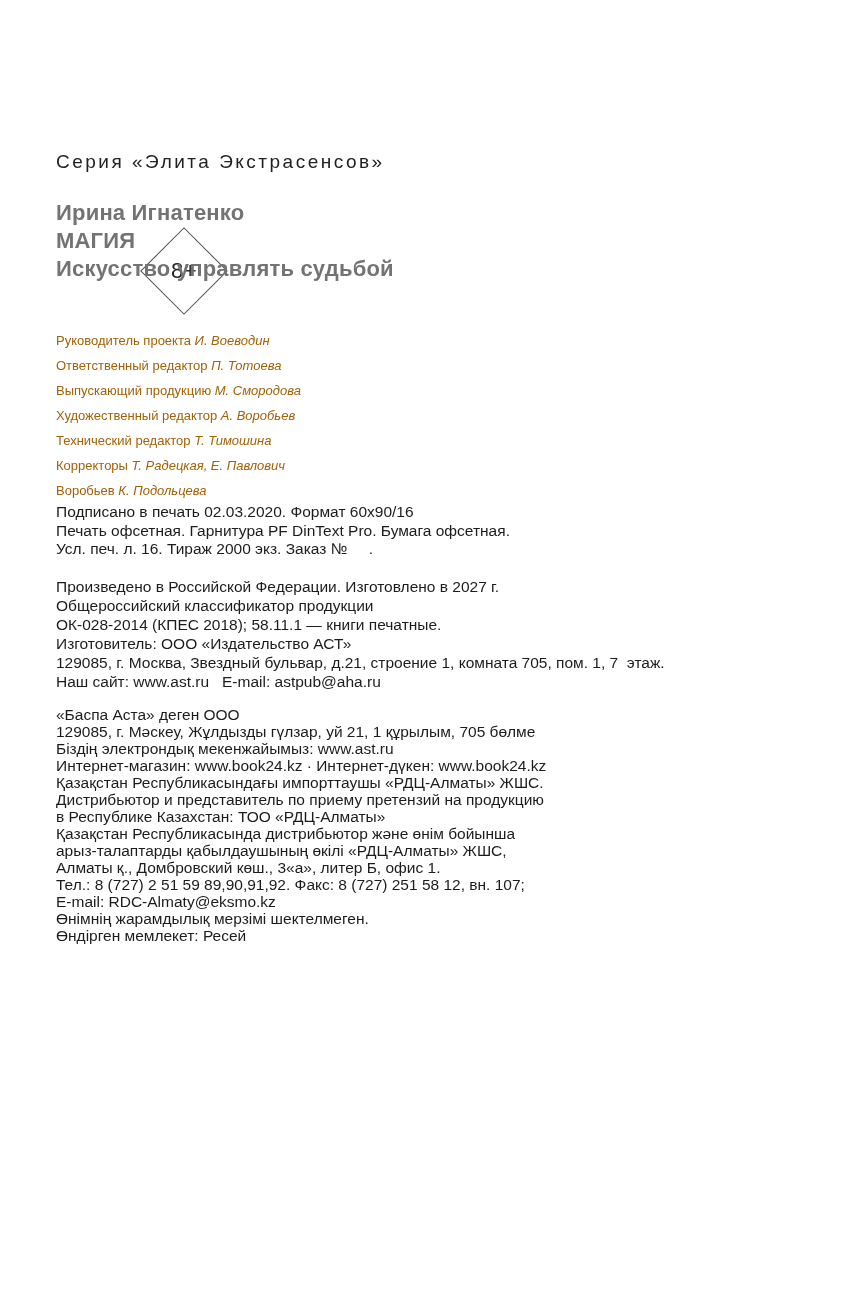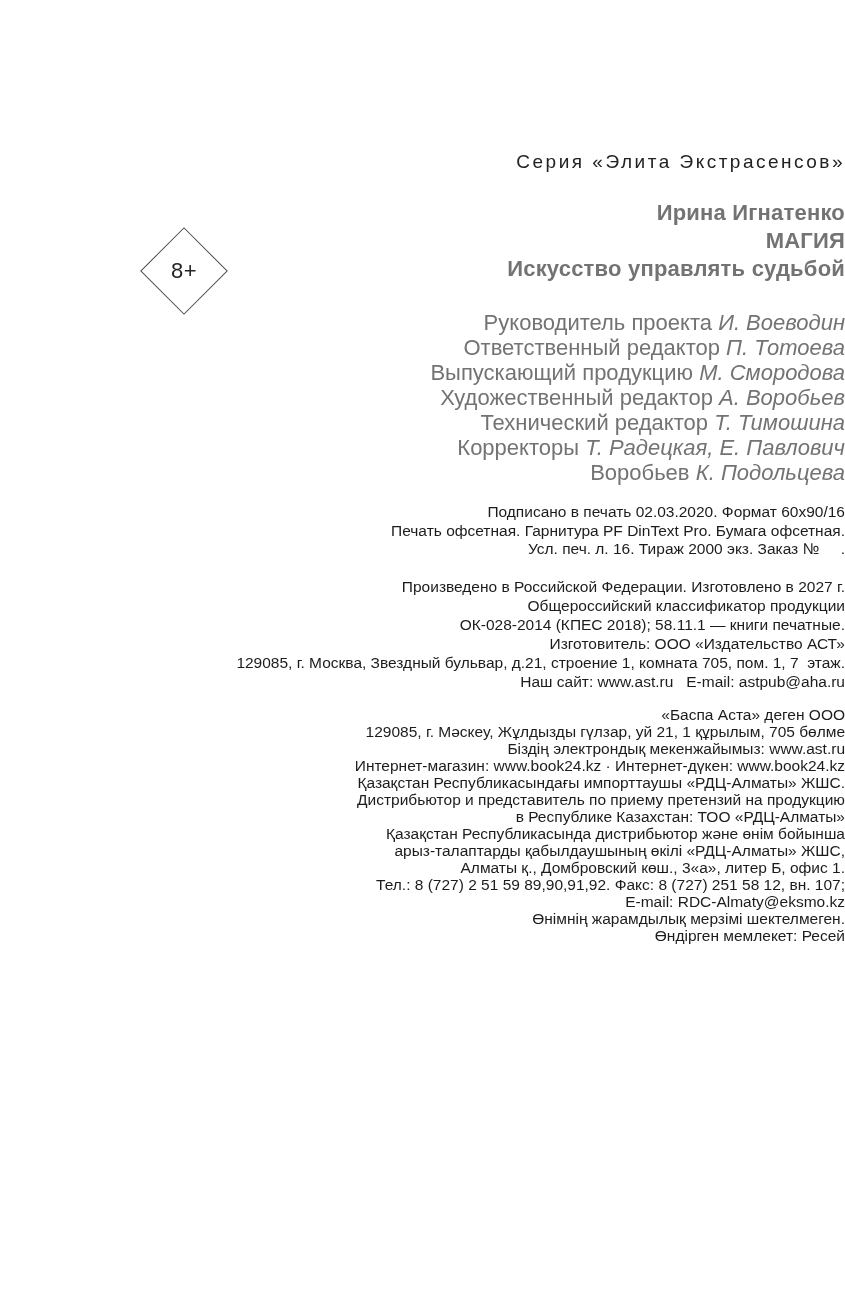--- a/index.html
+++ b/index.html
@@ -17,42 +17,42 @@
     overflow: hidden;
   }
   
   .content {
     position: absolute;
     left: 56px;
     top: 0;
     width: 789px;
     height: 100%;
   }
-  .block { position: absolute; left: 0; width: 100%; text-align: right; }
+  .block { position: absolute; left: 0; width: 100%; text-align: left; }
 
   .series {
     top: 150px;
     font-size: 19px;
     line-height: 24px;
     letter-spacing: 2.5px;
     color: #222222;
   }
   .title-block {
     top: 199px;
     font-size: 22px;
     font-weight: bold;
     line-height: 28px;
     color: #737373;
     letter-spacing: 0.2px;
   }
   .credits {
-    top: 310px;
-    font-size: 22px;
+    top: 328px;
+    font-size: 13px;
     line-height: 25px;
-    color: #737373;
+    color: #a16207;
   }
   .credit-name {
     font-style: italic;
     margin-left: 0.28em;
   }
   .print-info {
     top: 503px;
     font-size: 15.5px;
     line-height: 18.5px;
   }

